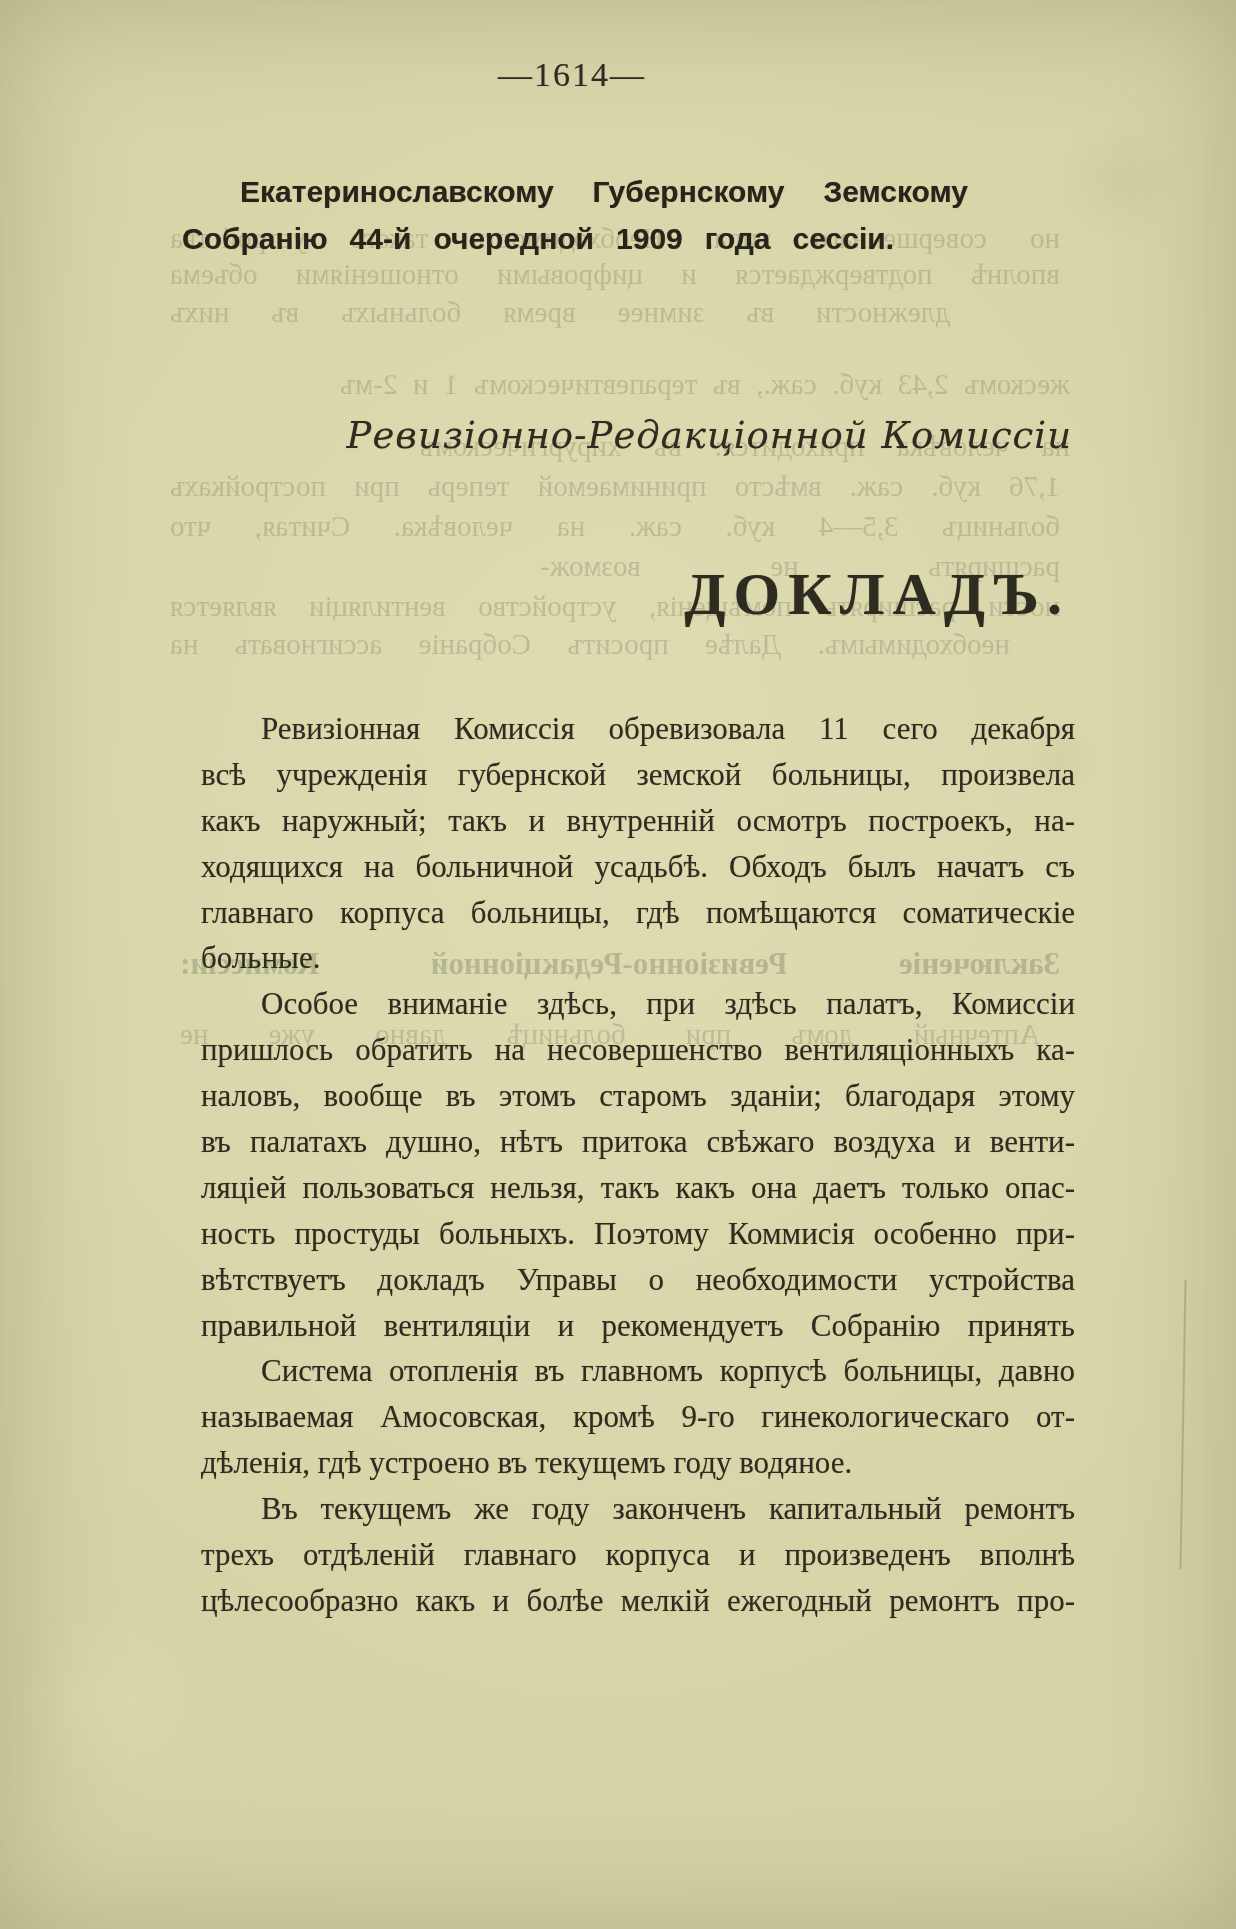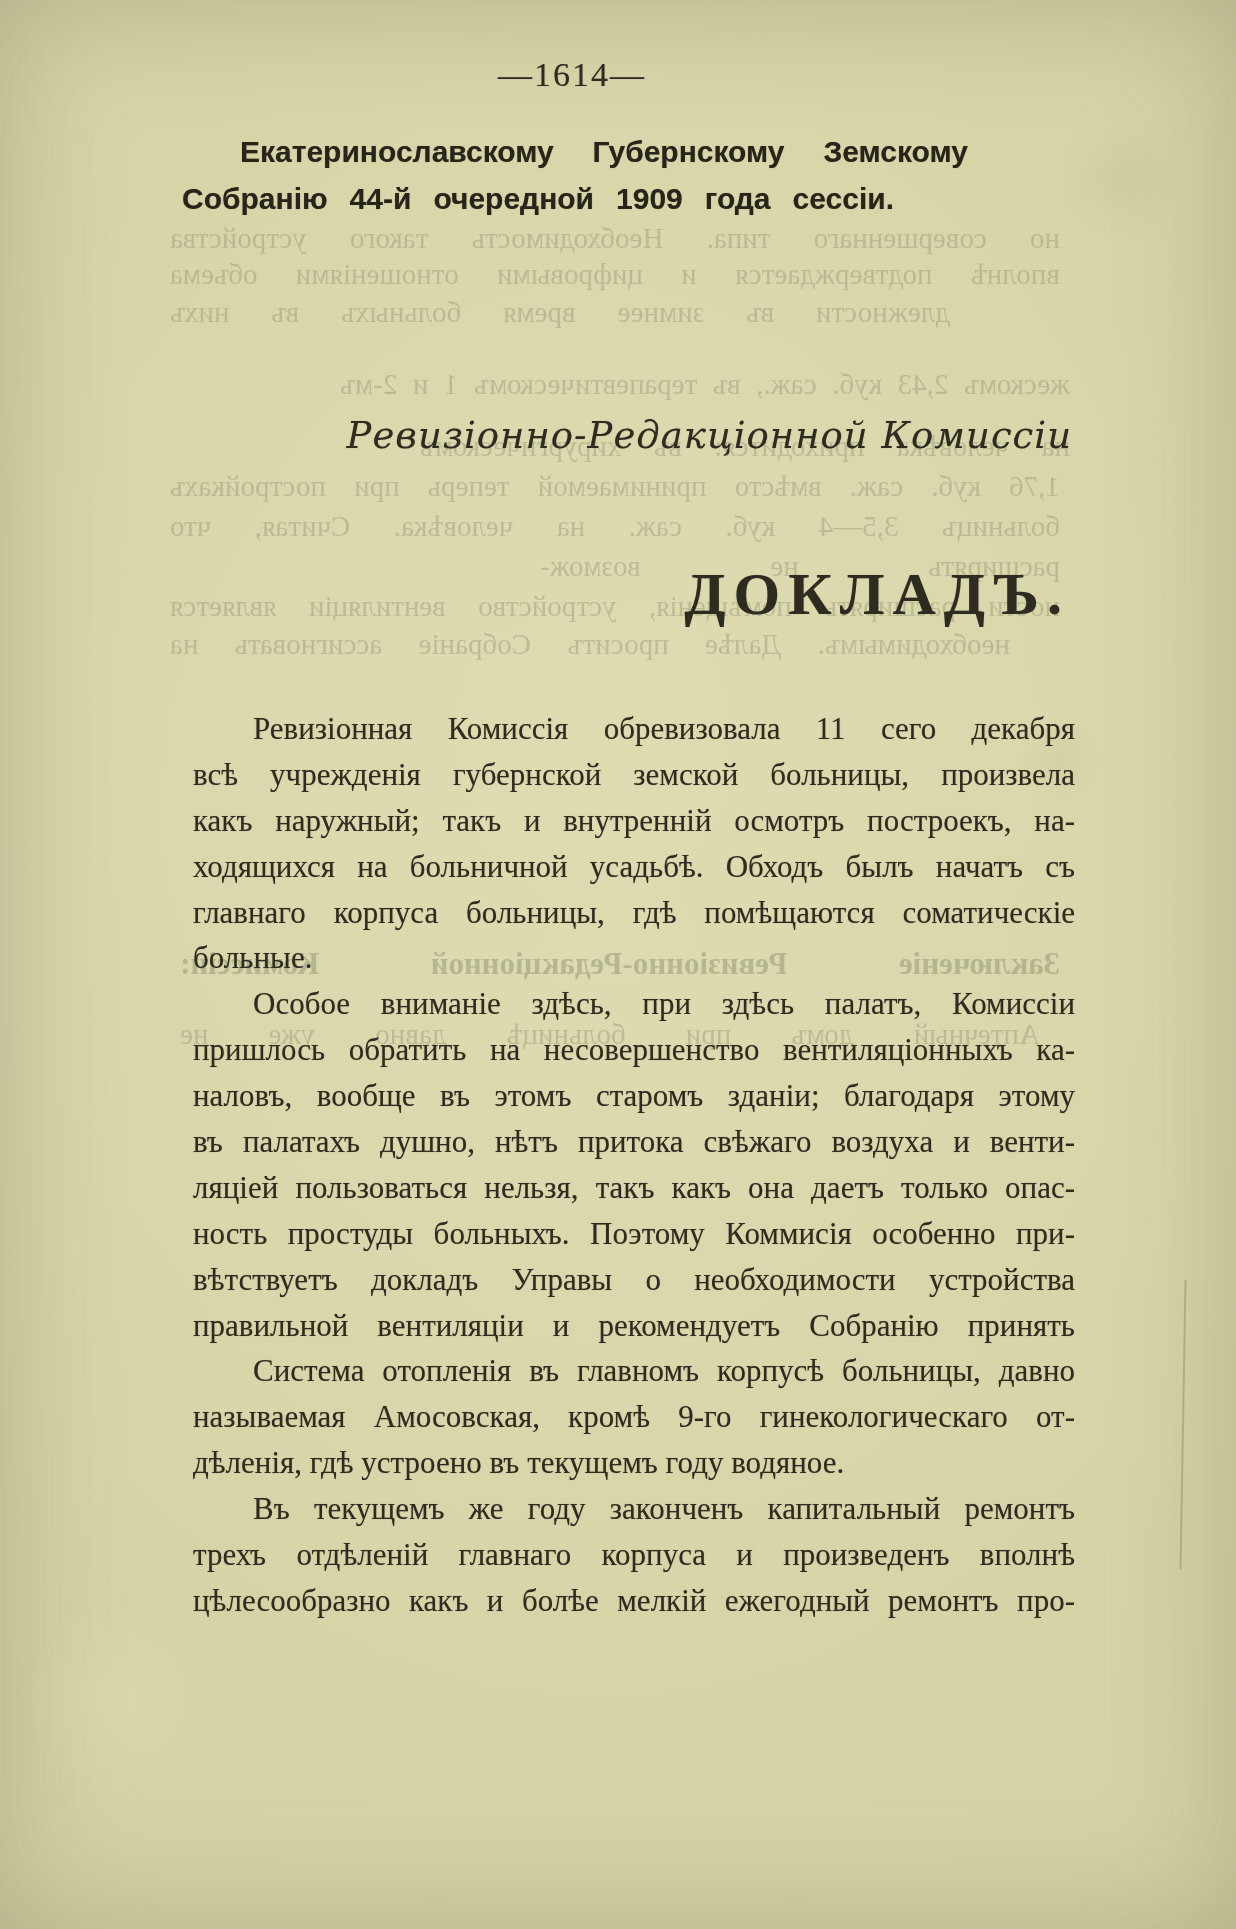--- a/index.html
+++ b/index.html
@@ -34,40 +34,40 @@
     position:absolute;top:56px;left:0;width:100%;
     text-align:center;transform:translateX(-46px);
     font-size:34px;letter-spacing:2px;
   }
   .header{
     position:absolute;left:182px;top:128px;width:786px;
     font-family:"Liberation Sans", sans-serif;font-weight:bold;
     font-size:30px;line-height:47px;color:#272419;
     text-shadow:0 0 1px rgba(39,36,25,.4);
   }
-  .header .h-line1{text-indent:58px;text-align:justify;text-align-last:justify;}
+  .header .h-line1{text-indent:58px;text-align:justify;text-align-last:justify;margin-top:40px;}
   .header .h-line2{width:712px;text-align:justify;text-align-last:justify;}
 
   .subtitle{
     position:absolute;right:164px;top:414px;
     font-family:"DejaVu Serif", serif;font-style:italic;
     font-size:37px;letter-spacing:1px;margin-left:10px;
   }
   .doc-title{
     position:absolute;right:166px;top:560px;
     font-family:Liberation Serif, serif;font-weight:bold;
     font-size:60px;letter-spacing:8px;
   }
   .body-text{
     position:absolute;left:193px;top:706px;width:882px;
     font-size:31px;
   }
   .body-text .line{
     line-height:45.9px;height:45.9px;white-space:nowrap;
-    text-align:justify;text-align-last:justify;
+    text-align:justify;text-align-last:justify;margin-left:8px;
   }
   .body-text .line.indent{text-indent:60px;}
   .body-text .line.short{text-align:left;text-align-last:left;}
 
   
   .ghost-layer{position:absolute;inset:0;pointer-events:none;}
   .ghost{
     position:absolute;transform:scaleX(-1);
     color:#8e9571;opacity:.42;filter:blur(.6px);
     text-align:justify;text-align-last:justify;white-space:nowrap;

